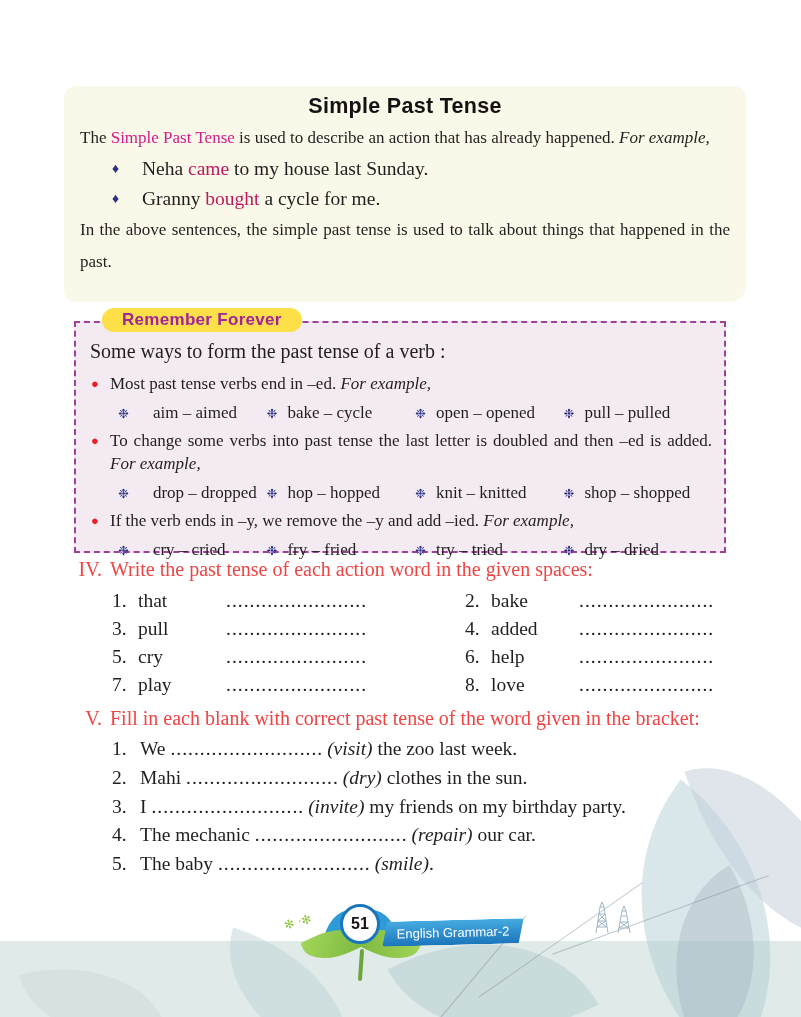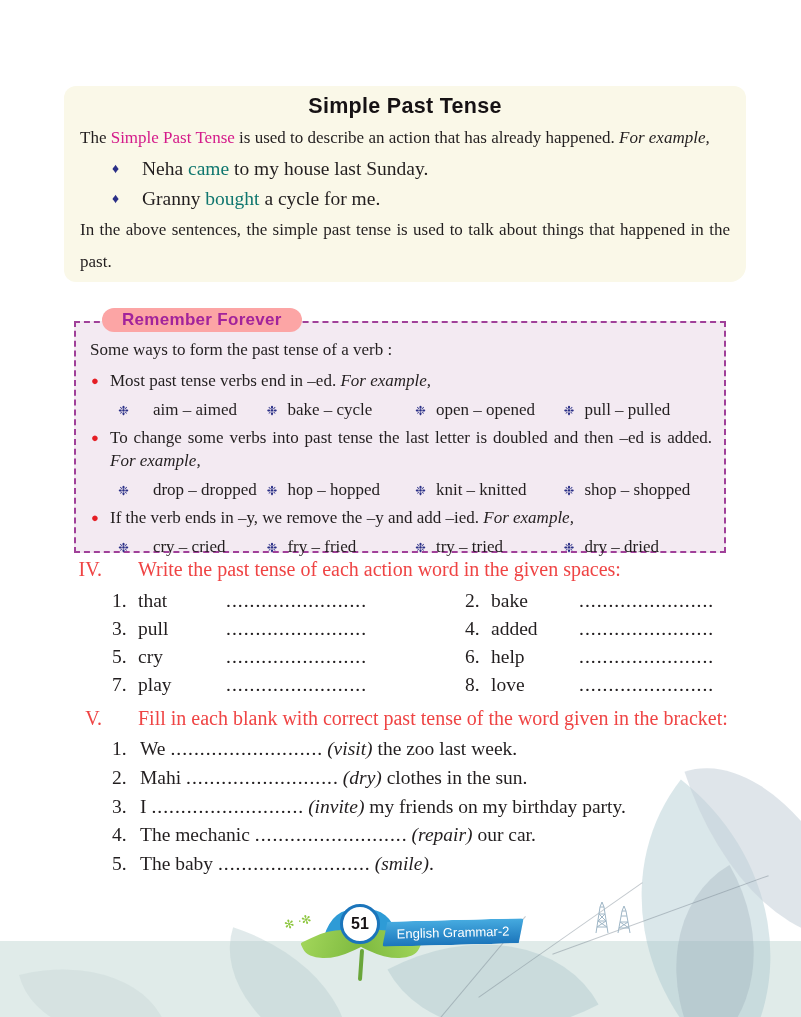--- a/index.html
+++ b/index.html
@@ -21,57 +21,57 @@
   .wleaf6 { left:640px; top:900px; width:150px; height:120px; background:rgba(150,165,178,.30); transform:rotate(60deg); }
   .wline { position:absolute; width:1px; background:rgba(120,132,144,.45); }
   .wline1 { left:560px; top:840px; height:200px; transform:rotate(55deg); }
   .wline2 { left:660px; top:800px; height:230px; transform:rotate(70deg); }
   .wline3 { left:480px; top:900px; height:140px; transform:rotate(40deg); }
 
   
   .intro-box {
     position:absolute; left:64px; top:86px; width:682px;
     background:#faf8e8; border-radius:12px 12px 16px 12px;
-    padding:8px 16px 4px;
+    padding:8px 16px 24px;
   }
   .intro-box h1 {
     font-family:"Liberation Sans", sans-serif; font-weight:800;
     font-size:21.5px; text-align:center; letter-spacing:.3px; margin-bottom:3px; color:#161214;
   }
   .para { font-size:17px; line-height:32px; text-align:justify; }
   .term { color:#d41a8a; }
-  .verb-blue { color:#0f766e; }
+  .verb-blue { color:#be185d; }
   .example-line { display:flex; padding-left:32px; font-size:19.5px; line-height:30px; }
   .diamond { width:30px; color:#2b3087; font-size:14px; line-height:30px; }
 
   
   .remember-box {
     position:absolute; left:74px; top:321px; width:652px; height:232px;
     background:#f3eaf2; border:2px dashed #a04099; padding:17px 12px 8px;
   }
   .pill {
-    position:absolute; top:-15px; left:26px; background:#fca5a5;
+    position:absolute; top:-15px; left:26px; background:#fde047;
     border-radius:16px; padding:2px 20px;
     font-family:"Liberation Sans", sans-serif; font-weight:bold; font-size:17px;
     color:#a2239b; letter-spacing:.3px;
   }
-  .rem-intro { font-size:17px; margin:0 0 9px 2px; }
+  .rem-intro { font-size:20px; margin:0 0 9px 2px; }
   .rule { display:flex; font-size:17px; line-height:23px; margin-top:3px; }
   .dot { width:22px; color:#e51e25; font-size:13px; line-height:23px; padding-left:3px; }
   .rule-body { flex:1; text-align:justify; }
   .pairs { display:flex; padding-left:30px; margin:8px 0 6px; font-size:17px; }
   .pair { flex:1; display:flex; align-items:baseline; }
   .flower { color:#2b3087; font-size:13px; margin-right:10px; font-family:"DejaVu Sans", sans-serif; }
   .pair:first-child .flower { margin-right:24px; }
 
   
   .exercises { position:absolute; left:64px; top:556px; width:684px; }
   .ex-heading { display:flex; font-weight:normal; font-size:20px; line-height:27px; color:#ef4444; }
   .numeral { width:46px; text-align:right; padding-right:8px; flex:none; }
-  .ex-heading .htext { flex:1;margin-left:28px; }
+  .ex-heading .htext { flex:1; }
   .ex4-grid {
     display:grid; grid-template-columns:255px 250px; column-gap:98px;
     padding-left:48px; margin:4px 0 6px; font-size:19.5px; line-height:28px;
   }
   .ex4-item { display:flex; align-items:baseline; }
   .num { width:26px; flex:none; }
   .word { width:88px; flex:none; }
   .dots { letter-spacing:1px; white-space:nowrap; overflow:hidden; }
   .ex4-item .dots { flex:1; }
   .ex5-heading { margin-top:5px; }

